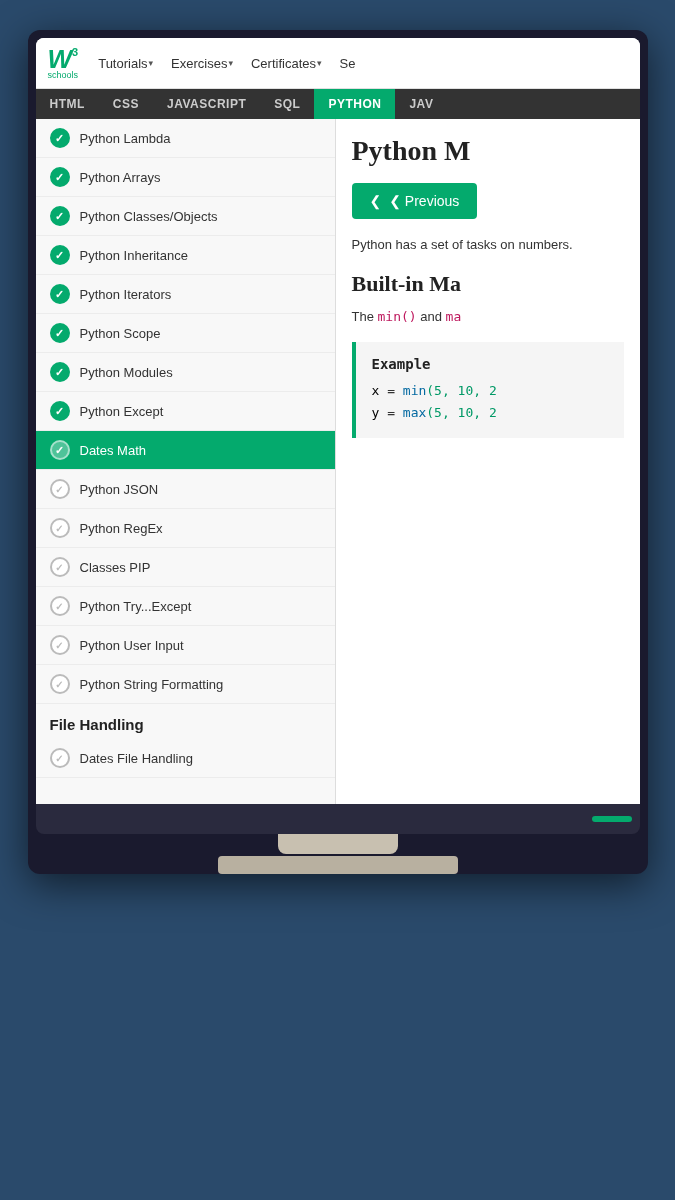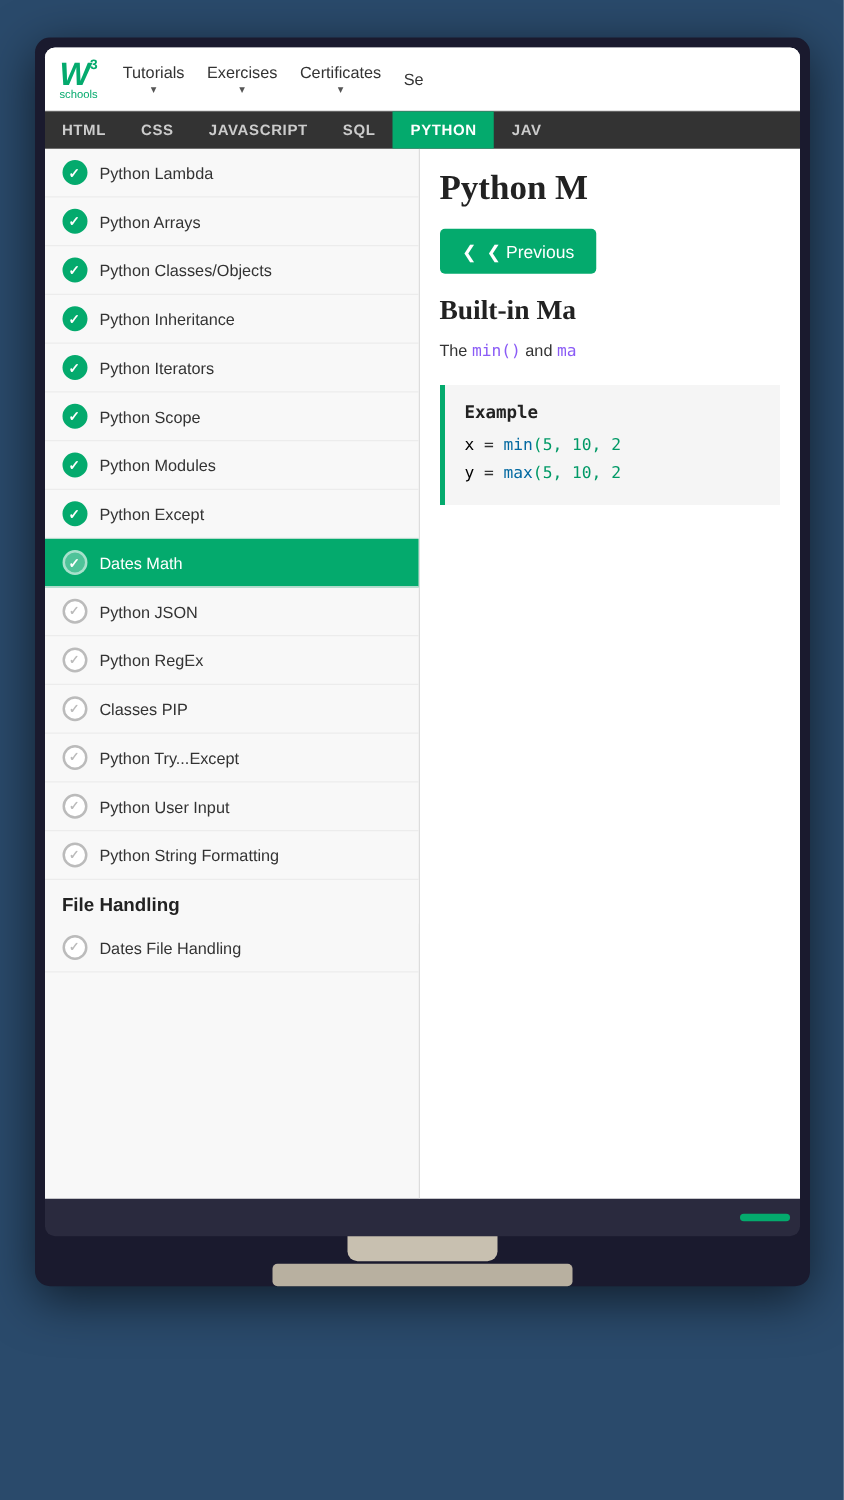--- a/index.html
+++ b/index.html
@@ -76,21 +76,20 @@
       align-items: center;
     }
 
     .nav-item {
       font-size: 13px;
       color: #333;
       cursor: pointer;
       display: flex;
       align-items: center;
       gap: 1px;
-      flex-direction: column;
     }
 
     .nav-item .arrow {
       font-size: 9px;
       color: #555;
     }
 
     
     .lang-tabs {
       background: #333;
@@ -110,21 +109,21 @@
     }
 
     .lang-tab.active {
       background: #04AA6D;
       color: #fff;
     }
 
     
     .content-area {
       display: flex;
-      height: 840px;
+      height: 685px;
       overflow: hidden;
     }
 
     
     .sidebar {
       width: 300px;
       min-width: 300px;
       background: #f8f8f8;
       overflow-y: auto;
       border-right: 1px solid #ddd;
@@ -236,21 +235,21 @@
 
     .section-title {
       font-size: 22px;
       font-weight: 700;
       color: #222;
       margin-bottom: 10px;
       font-family: Georgia, serif;
     }
 
     .inline-code {
-      color: #8b5cf6;
+      color: #be185d;
       font-family: monospace;
       font-size: 13px;
     }
 
     .code-example-box {
       background: #f5f5f5;
       border-left: 4px solid #04AA6D;
       padding: 14px 16px;
       margin-top: 10px;
       font-family: monospace;
@@ -443,20 +442,23 @@
 
         <div class="main-title">
           <span>Python M</span>
         </div>
 
         <button class="prev-btn">
           <span>❮</span>
           <span style="margin-left:2px;">❮ Previous</span>
         </button>
 
+        <p class="desc-text">
+          <span>Python has a set of tasks on numbers.</span>
+        </p>
 
         <h2 class="section-title">
           <span>Built-in Ma</span>
         </h2>
 
         <p class="desc-text">
           The <span class="inline-code">min()</span>
           and <span class="inline-code">ma</span>
         </p>
 

